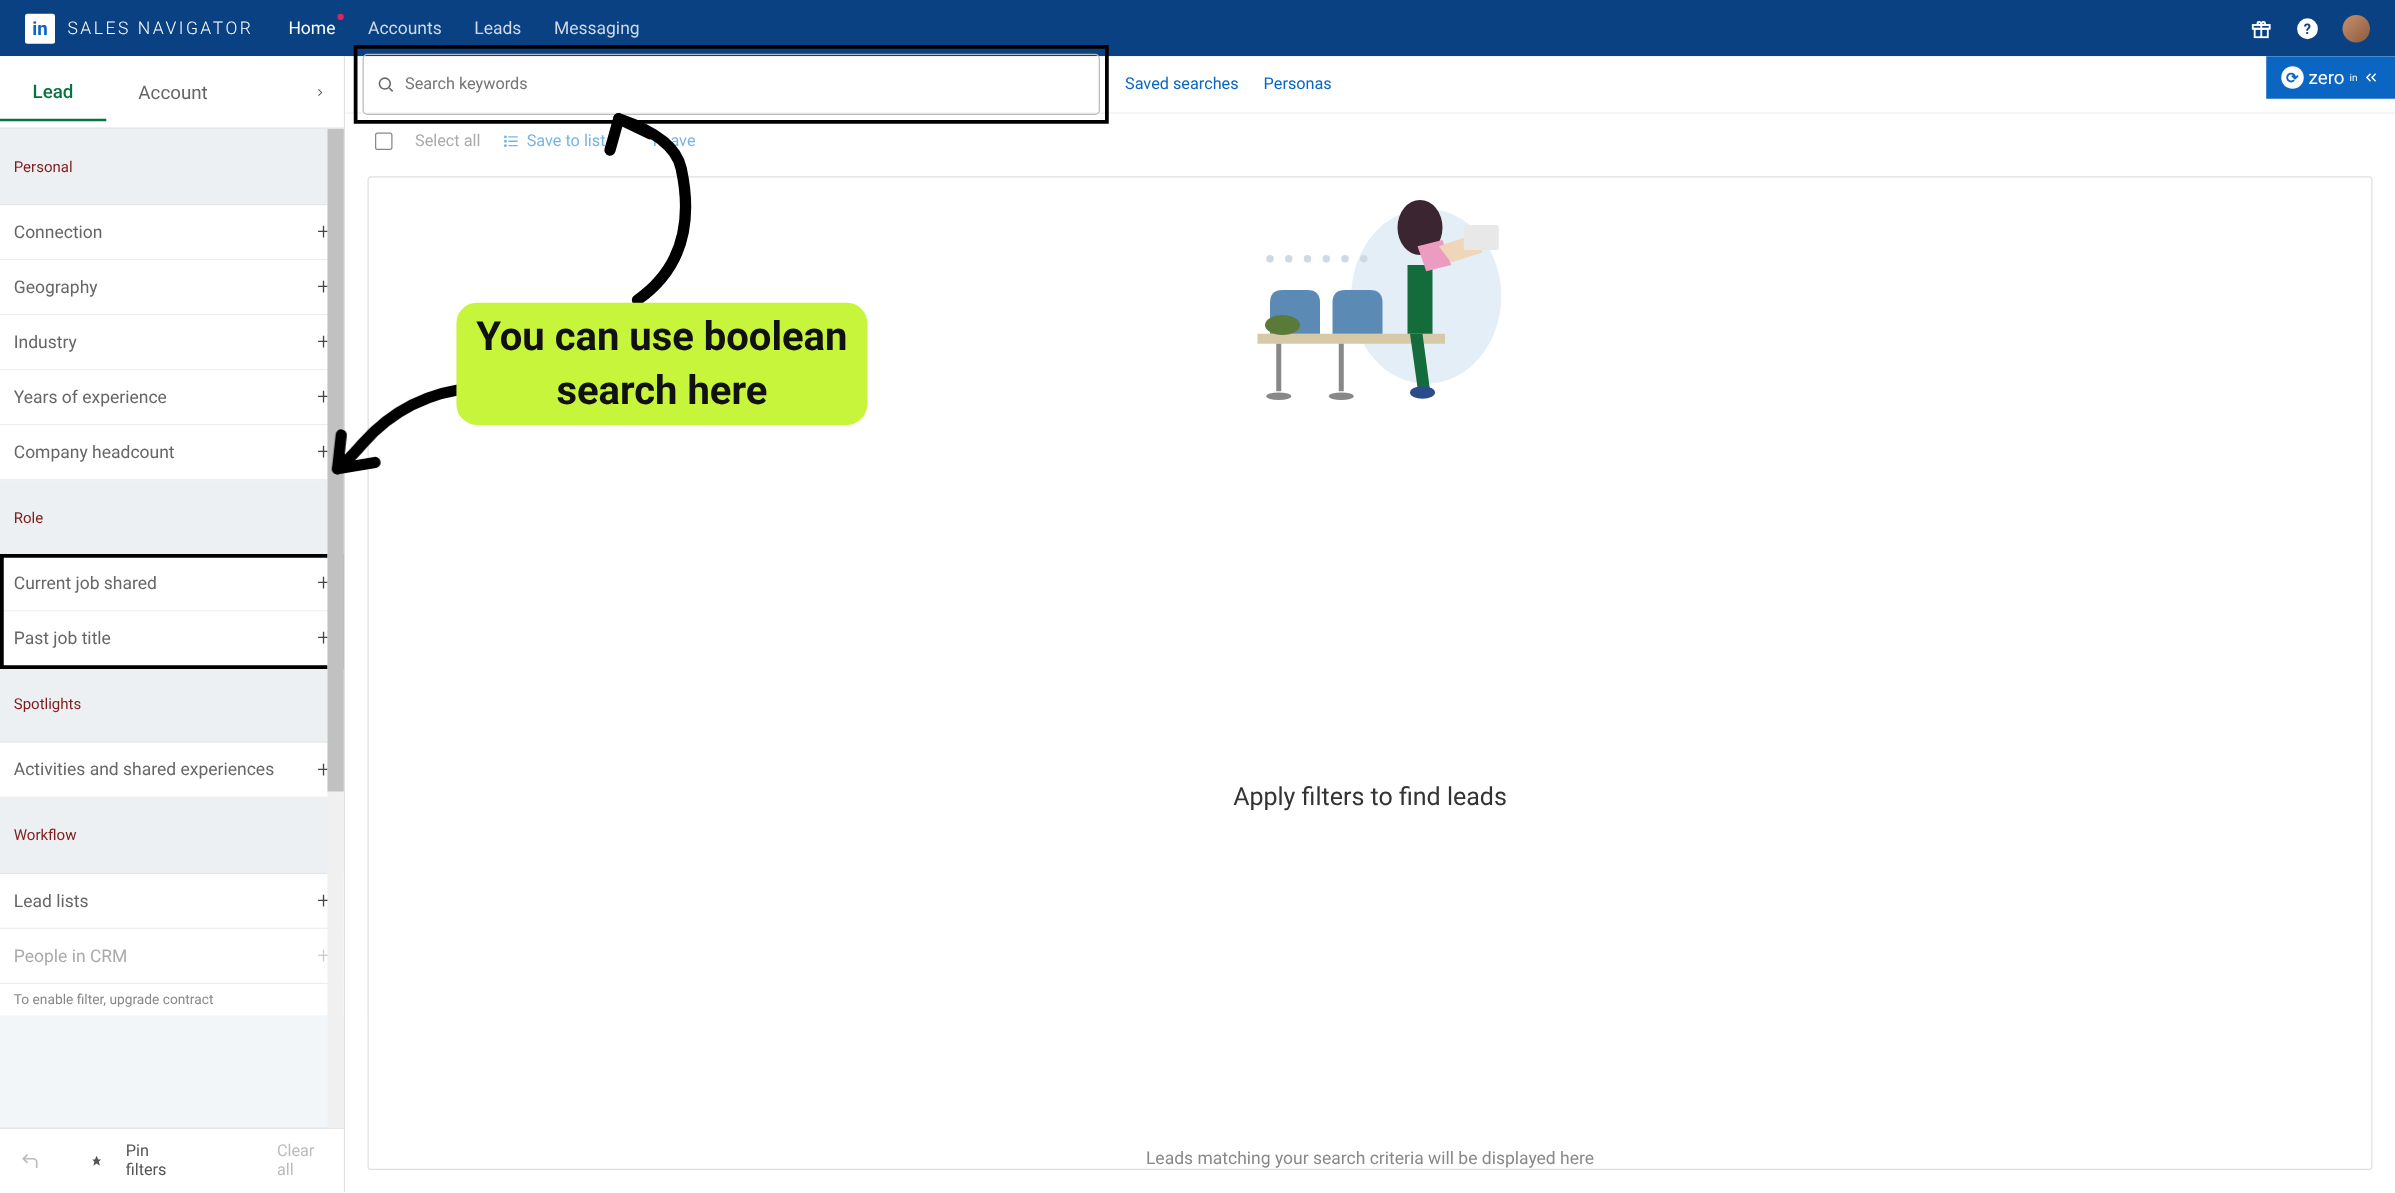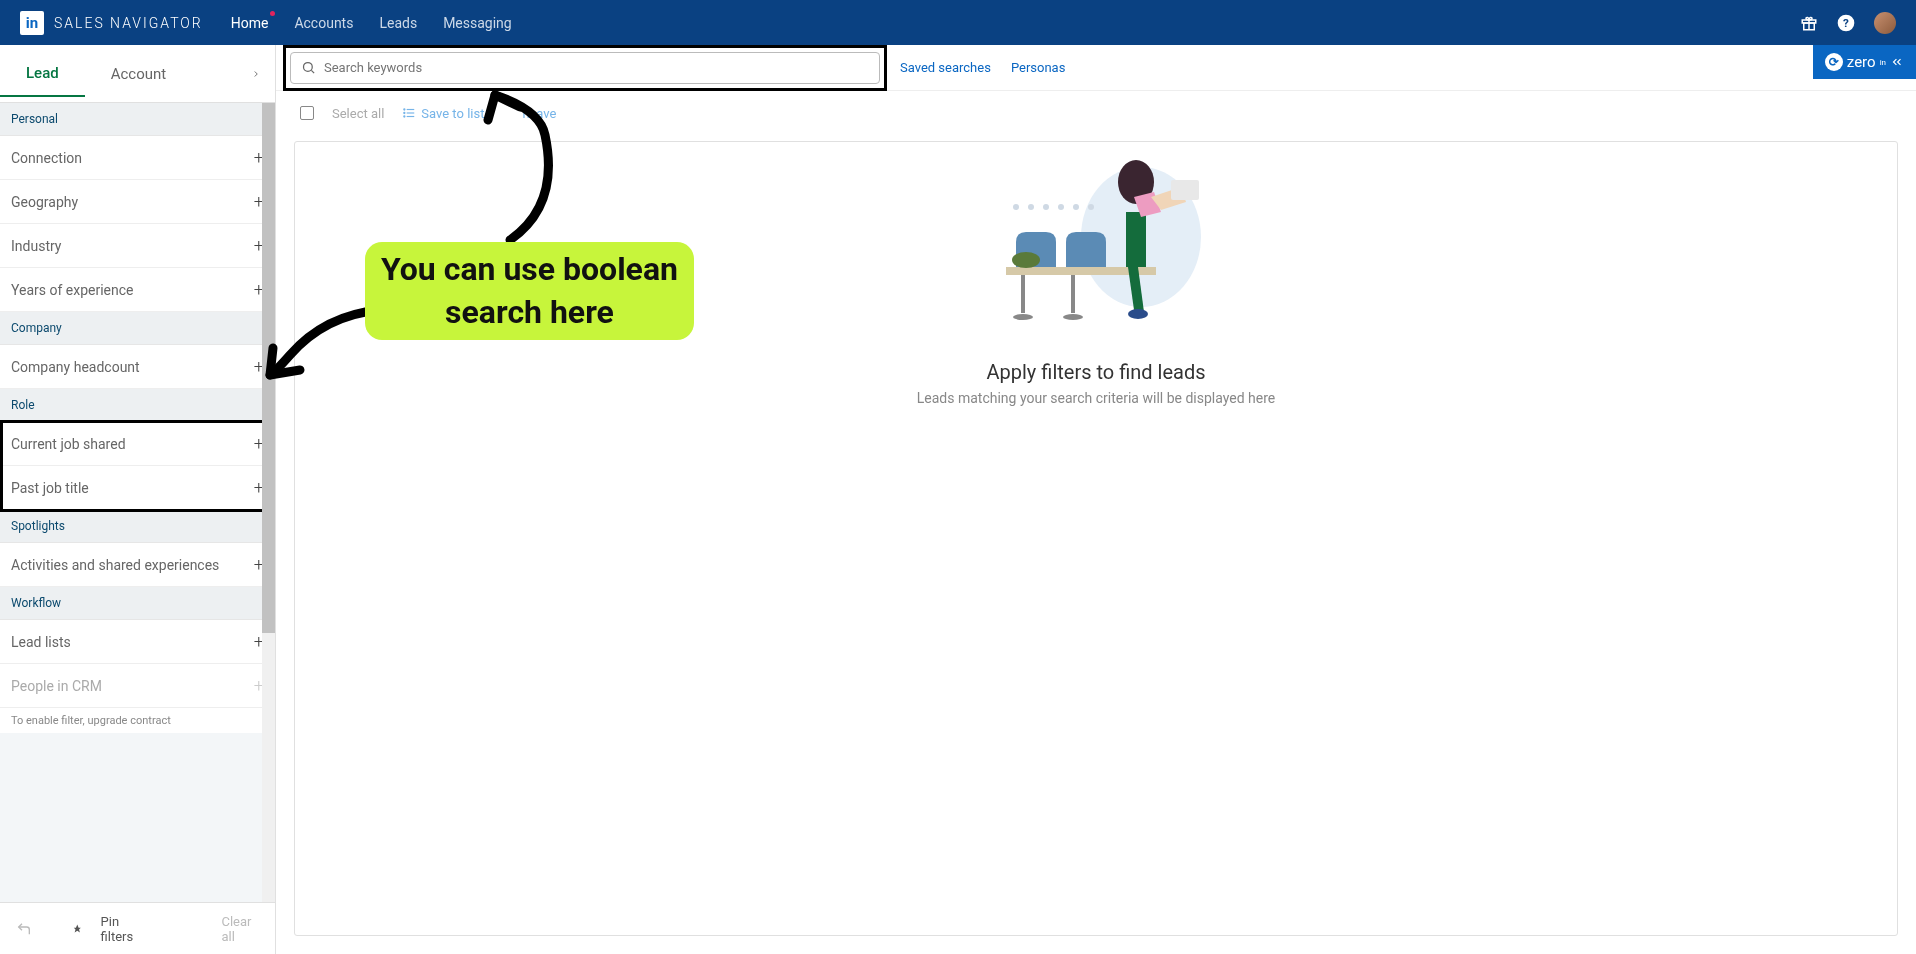--- a/index.html
+++ b/index.html
@@ -18,43 +18,43 @@
 .zero-sup{font-size:8px;vertical-align:super;}
 .layout{display:flex;height:calc(100% - 45px);}
 .sidebar{width:276px;background:#f3f6f8;border-right:1px solid #e0e0e0;display:flex;flex-direction:column;position:relative;}
 .tabs{display:flex;background:#fff;border-bottom:1px solid #e0e0e0;align-items:center;height:58px;}
 .tab{flex:0 0 auto;padding:0 26px;font-size:15px;color:#666;cursor:pointer;height:46px;display:flex;align-items:center;}
 .tab.active{color:#057642;border-bottom:2px solid #057642;font-weight:500;}
 .tab-chevron{margin-left:auto;padding:0 14px;color:#666;cursor:pointer;}
 .filter-scroll{flex:1;overflow-y:auto;position:relative;}
 .scrollbar-fake{position:absolute;right:0;top:0;width:13px;height:100%;background:#f0f0f0;}
 .scrollbar-thumb{position:absolute;right:0;top:0;width:13px;height:530px;background:#c1c1c1;}
-.section-header{padding:9px 11px;font-size:12px;color:#0c4a6e;background:#edf0f2;border-bottom:1px solid #e6e6e6;}
+.section-header{padding:23px 11px;font-size:12px;color:#7f1d1d;background:#edf0f2;border-bottom:1px solid #e6e6e6;}
 .filter-row{display:flex;justify-content:space-between;align-items:center;padding:11px 11px;background:#fff;border-bottom:1px solid #eee;cursor:pointer;font-size:14px;color:#666;}
 .filter-row.muted{color:#aaa;}
 .plus{color:#444;font-size:18px;font-weight:300;}
 .plus.muted{color:#ccc;}
 .upgrade-note{padding:6px 11px;font-size:11px;color:#888;background:#fff;}
 .highlight-box{position:absolute;border:3px solid #000;pointer-events:none;}
 .sidebar-footer{height:52px;border-top:1px solid #e0e0e0;display:flex;align-items:center;background:#fff;padding:0 16px;gap:40px;}
 .footer-btn{font-size:13px;color:#555;display:flex;align-items:center;gap:18px;cursor:pointer;}
 .footer-btn.faded{color:#bbb;}
 .footer-spacer{flex:1;}
 .main{flex:1;display:flex;flex-direction:column;border-left:none;}
 .searchbar-row{height:46px;display:flex;align-items:center;padding:0 14px;background:#fff;border-bottom:1px solid #eee;gap:20px;}
 .search-outer{position:relative;}
 .search-highlight{position:absolute;top:-7px;left:-7px;right:-7px;bottom:-7px;border:3px solid #000;pointer-events:none;}
-.search-box{width:590px;height:32px;border:1px solid #bbb;border-radius:4px;display:flex;align-items:center;padding:0 10px;gap:8px;}
+.search-box{width:590px;height:49px;border:1px solid #bbb;border-radius:4px;display:flex;align-items:center;padding:0 10px;gap:8px;}
 .search-box input{border:none;outline:none;flex:1;font-size:13px;color:#333;}
 .link-text{color:#0a66c2;font-size:13px;cursor:pointer;}
 .action-row{height:44px;display:flex;align-items:center;padding:0 24px;gap:18px;background:#fff;}
 .checkbox{width:14px;height:14px;border:1.5px solid #888;border-radius:2px;}
 .action-label{font-size:13px;color:#aaa;}
 .action-link{font-size:13px;color:#76b4e8;display:flex;align-items:center;gap:5px;}
-.results-panel{margin:6px 18px 18px 18px;flex:1;border:1px solid #e0e0e0;border-radius:3px;background:#fff;display:flex;flex-direction:column;align-items:center;justify-content:flex-start;}
+.results-panel{margin:6px 18px 18px 18px;flex:1;border:1px solid #e0e0e0;border-radius:3px;background:#fff;display:flex;flex-direction:column;align-items:center;justify-content:space-between;}
 .empty-title{font-size:20px;color:#333;margin-top:18px;}
 .empty-sub{font-size:14px;color:#888;margin-top:6px;}
 .annotation-text{position:absolute;background:#c7f53b;padding:6px 16px;font-size:32px;font-weight:700;color:#111;border-radius:17px;line-height:1.35;z-index:50;}
 .arrow{position:absolute;z-index:49;pointer-events:none;}
 svg{display:block;}
 </style>
 </head>
 <body>
 
 <div class="topnav">
@@ -116,21 +116,20 @@
         </div>
       <div class="filter-row">
           <span>Industry</span>
           <span class="plus">+</span>
         </div>
       <div class="filter-row">
           <span>Years of experience</span>
           <span class="plus">+</span>
         </div>
 
-      <div class="section-header">Company</div>
       <div class="filter-row">
           <span>Company headcount</span>
           <span class="plus">+</span>
         </div>
 
       <div class="section-header">Role</div>
       <div style="position:relative;">
         <div class="filter-row">
             <span>Current job shared</span>
             <span class="plus">+</span>

